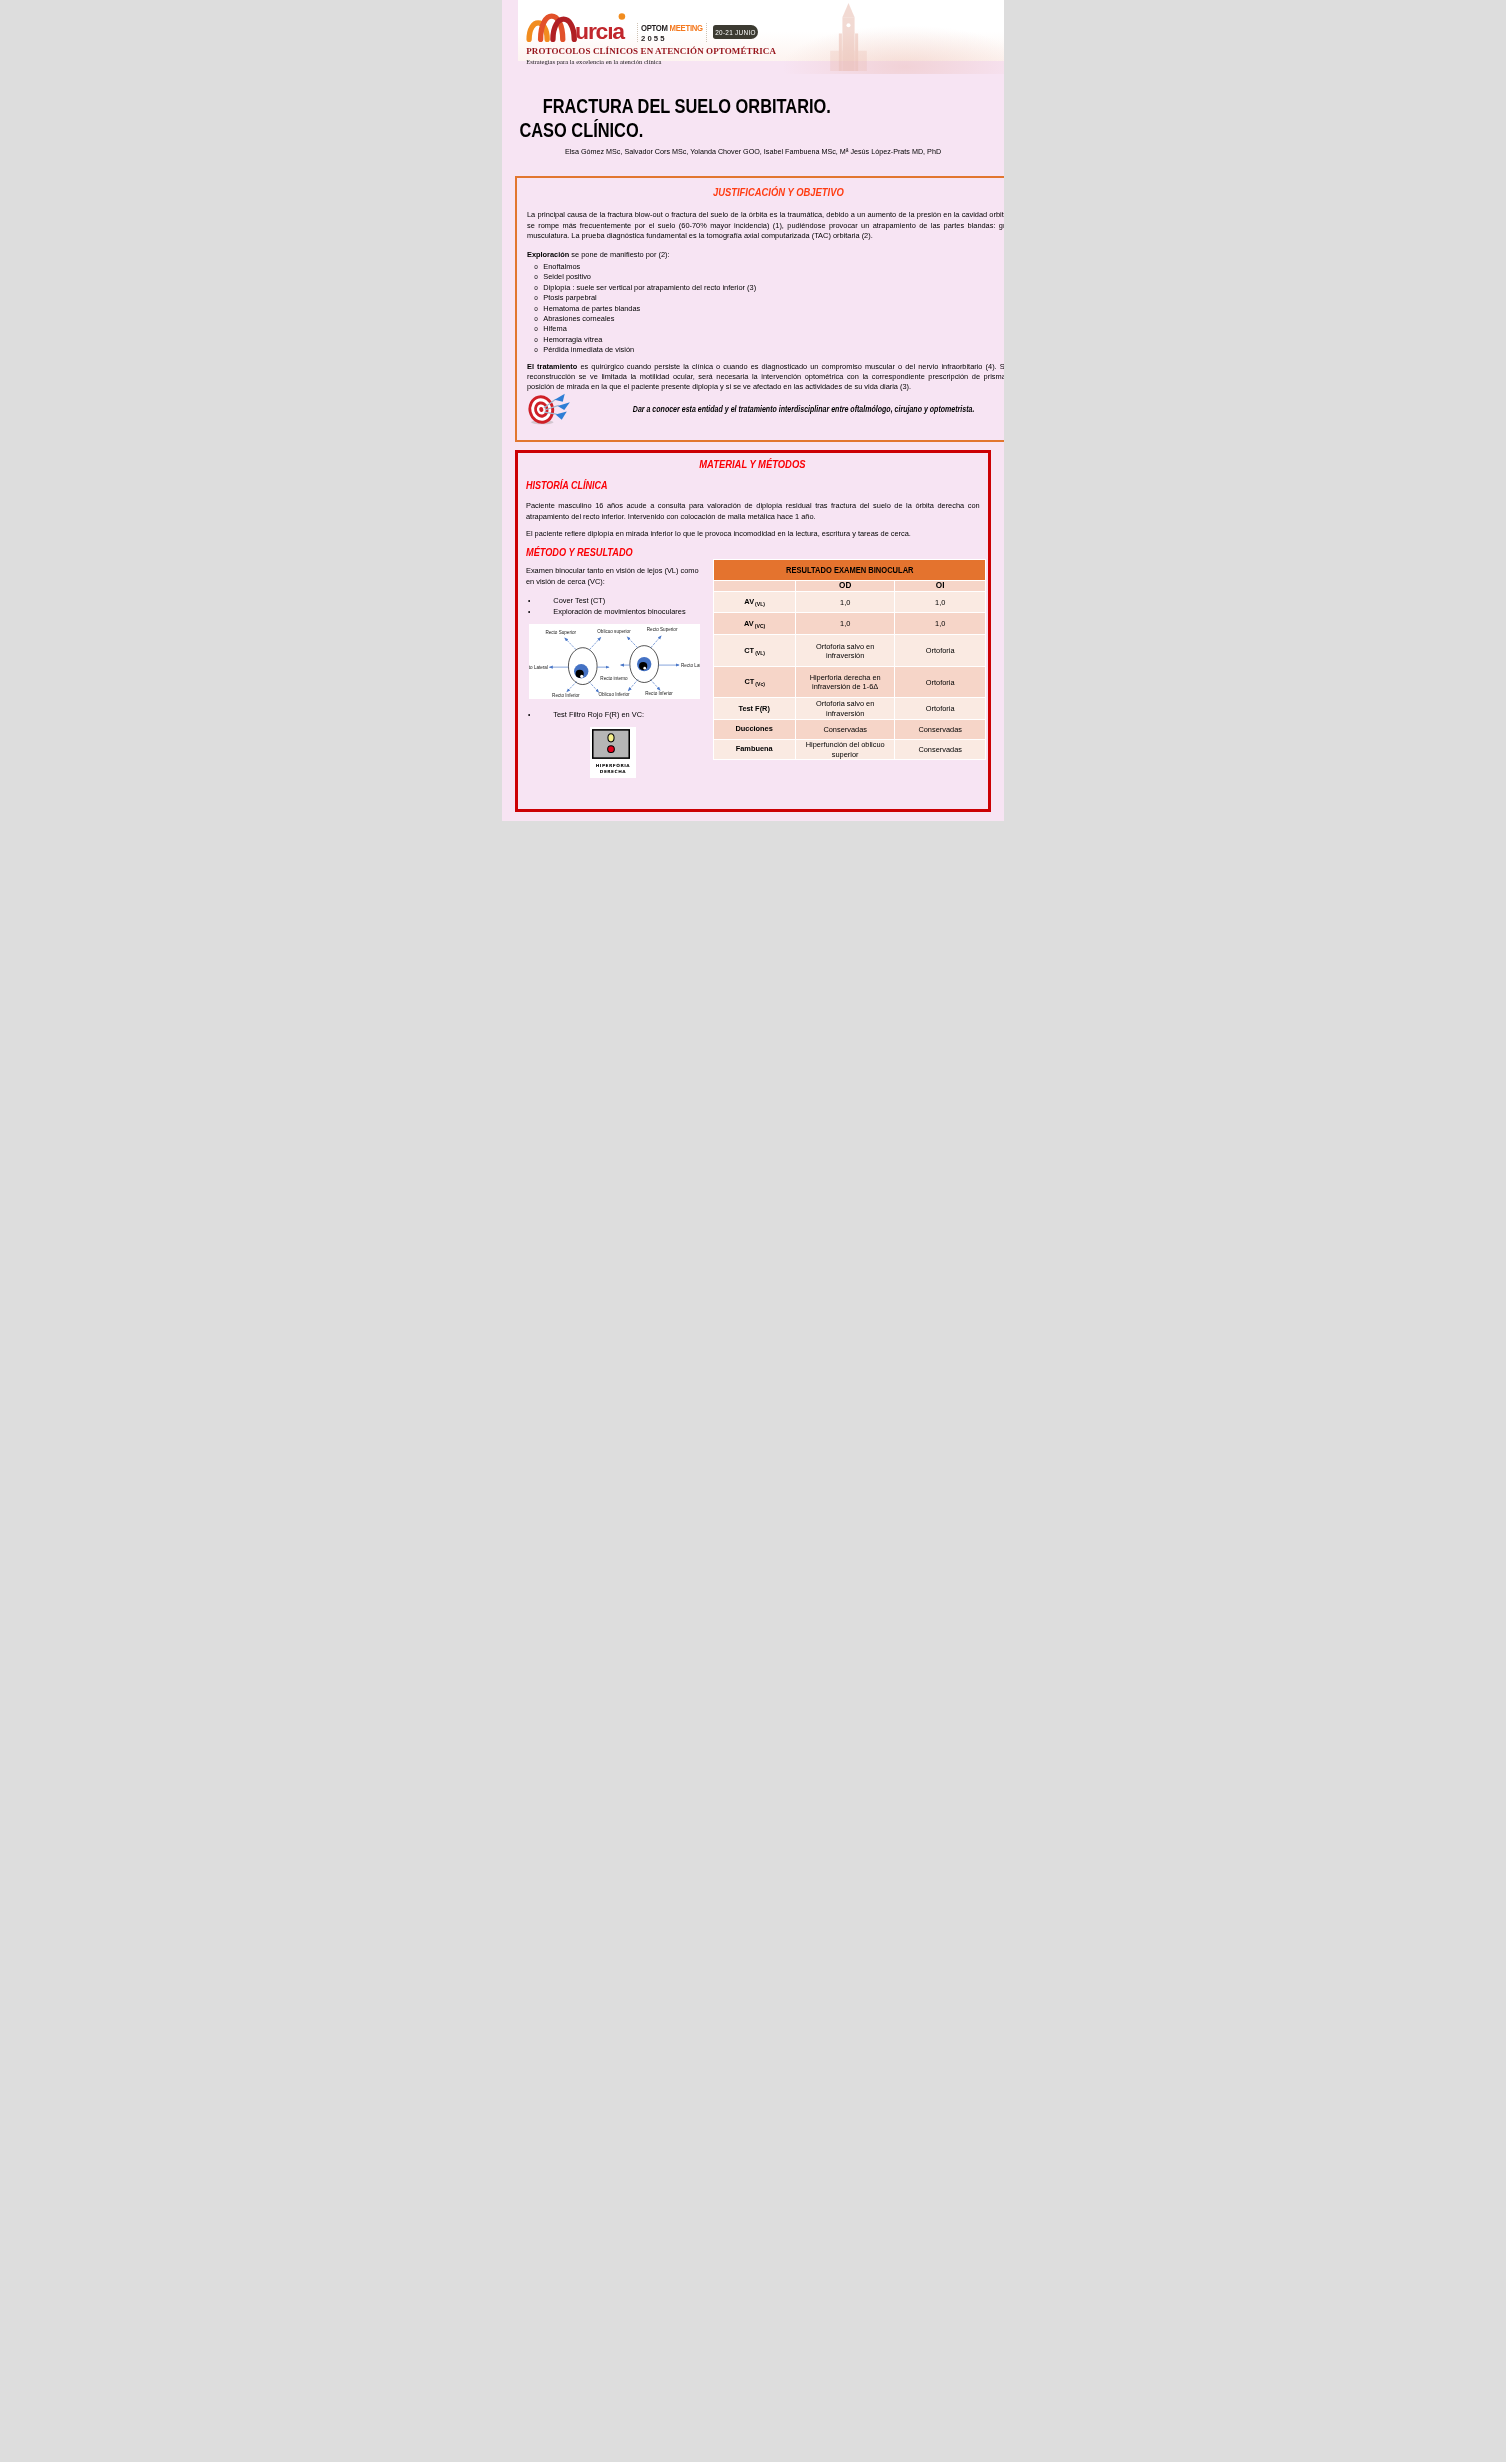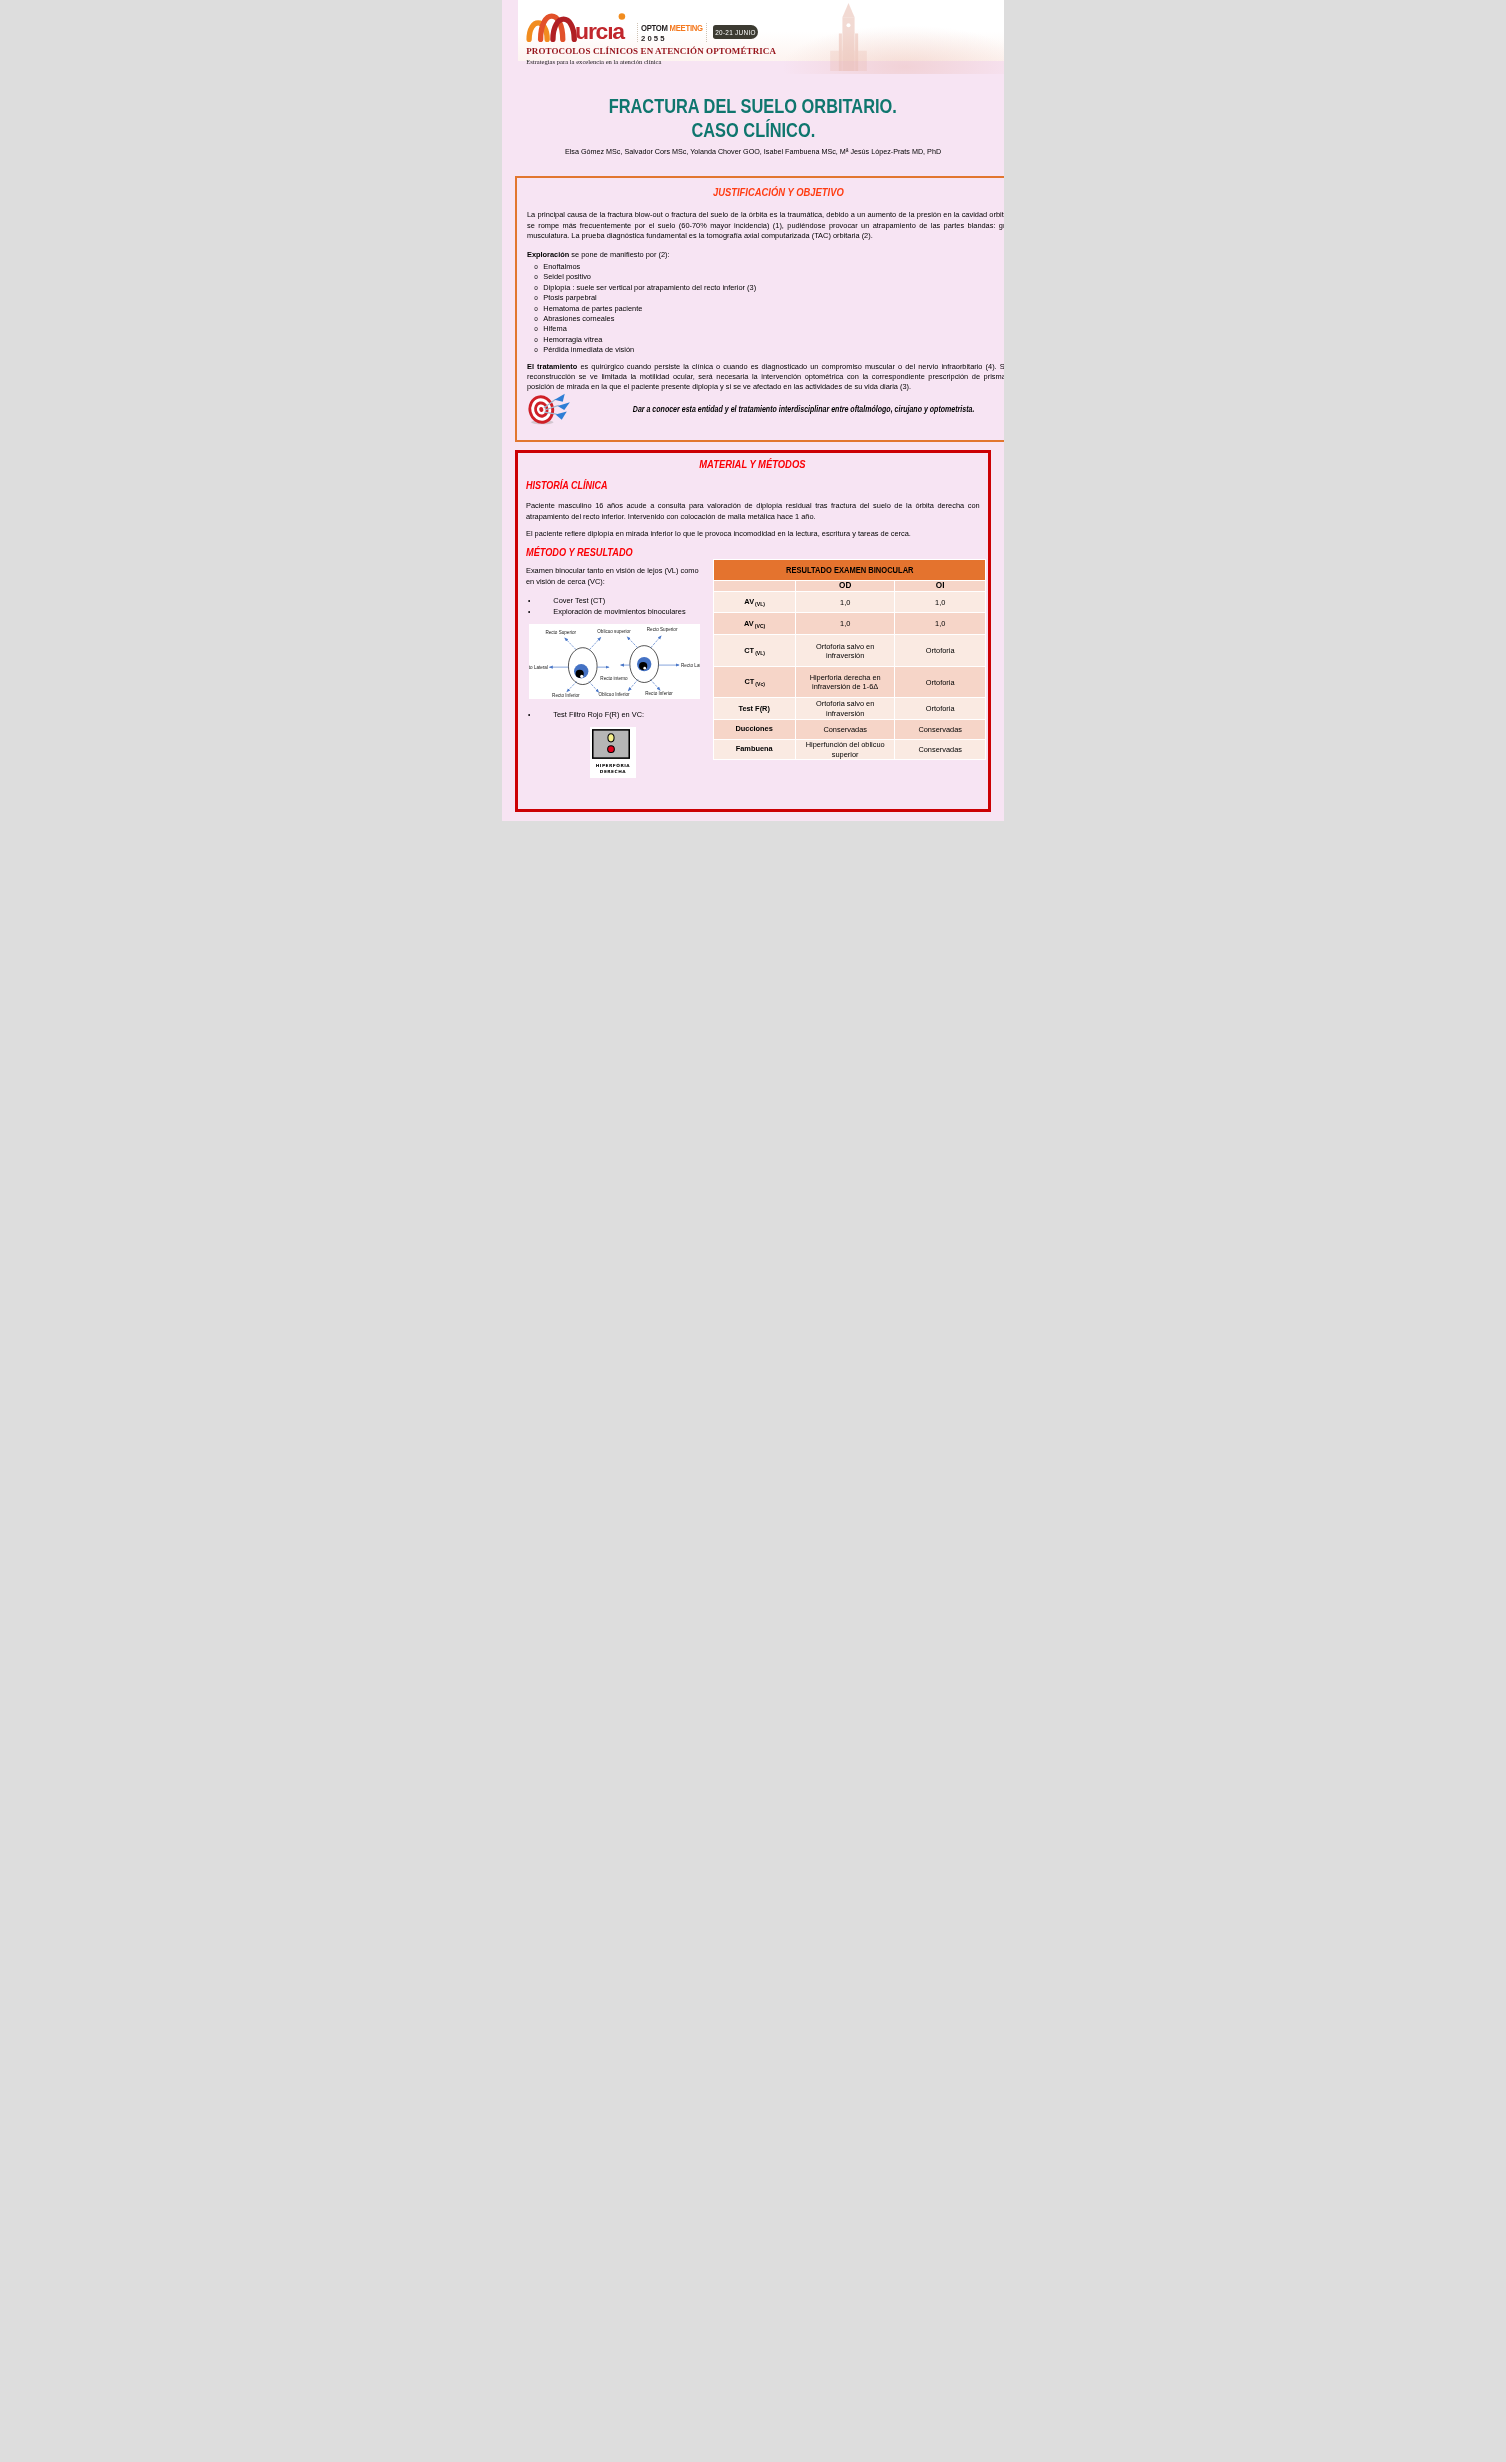--- a/index.html
+++ b/index.html
@@ -22,22 +22,22 @@
   .dotsep{position:absolute;top:23px;height:19.4px;border-left:1.5px dotted #cfc3b4;}
   .badge{position:absolute;left:195px;top:25px;width:45px;height:14px;background:#3c3b32;color:#fff;
          font-size:6.4px;letter-spacing:0.3px;border-radius:3.1px 8.2px 8.2px 3.1px;
          display:flex;align-items:center;justify-content:center;}
   .program-title{position:absolute;left:8.2px;top:46px;font-family:"Liberation Serif", serif;
                  font-weight:bold;font-size:9px;color:#97151c;letter-spacing:0.1px;white-space:nowrap;}
   .program-subtitle{position:absolute;left:8.2px;top:58px;font-family:"Liberation Serif", serif;
                     font-size:6.6px;color:#1d1d1d;white-space:nowrap;}
 
   
-  .poster-title{position:absolute;top:94px;left:0;right:0;text-align:center;
-                font-weight:bold;font-size:21px;line-height:23.5px;color:#0f766e;}
+  .poster-title{position:absolute;top:94px;left:0;right:0;
+                font-weight:bold;font-size:21px;line-height:23.5px;color:#000000;}
   .poster-title .tline{display:block;}
   .poster-title .tline span{display:inline-block;transform:scaleX(.78);transform-origin:50% 50%;white-space:nowrap;}
   .authors{position:absolute;top:147px;left:0;right:0;text-align:center;font-size:7.2px;color:#000;}
 
   
   .box1{position:absolute;left:12.8px;top:176px;width:528px;height:266px;box-sizing:border-box;
         border:2.6px solid #e2762f;padding:4.1px 10.2px 3.1px;overflow:hidden;}
   .box2{position:absolute;left:12.8px;top:450px;width:476px;height:362px;box-sizing:border-box;
         border:3.1px solid #cc0004;padding:3.1px 8.2px;overflow:hidden;}
 
@@ -168,21 +168,21 @@
       <li>
           <span class="obul">o</span>
           <span>Diplopía : suele ser vertical por atrapamiento del recto inferior (3)</span>
         </li>
       <li>
           <span class="obul">o</span>
           <span>Ptosis parpebral</span>
         </li>
       <li>
           <span class="obul">o</span>
-          <span>Hematoma de partes paciente</span>
+          <span>Hematoma de partes blandas</span>
         </li>
       <li>
           <span class="obul">o</span>
           <span>Abrasiones corneales</span>
         </li>
       <li>
           <span class="obul">o</span>
           <span>Hifema</span>
         </li>
       <li>

